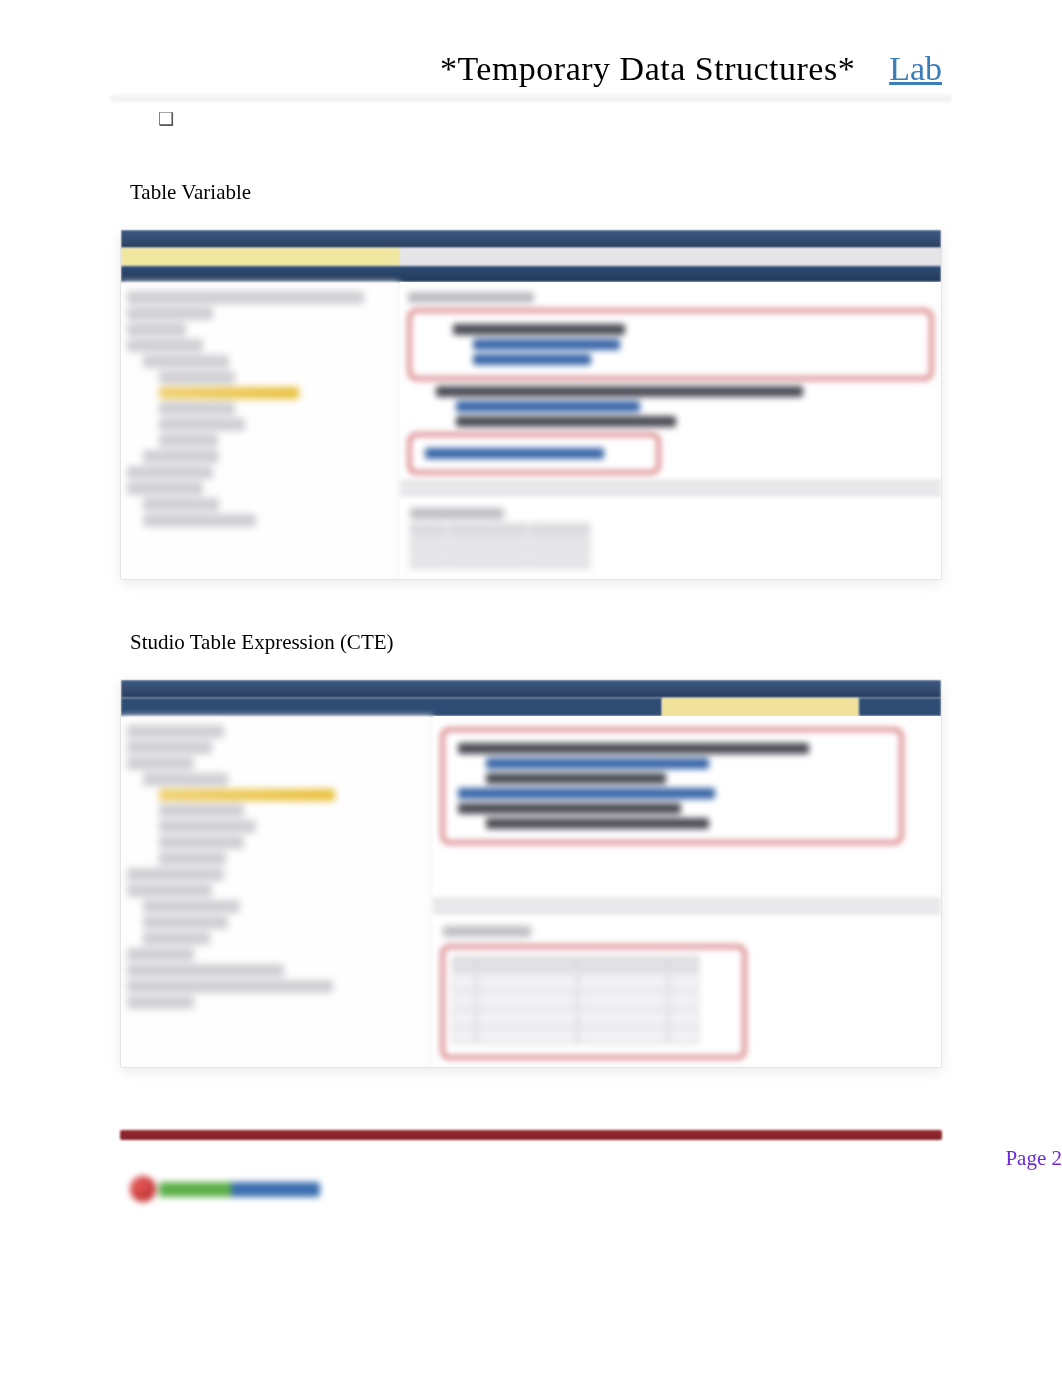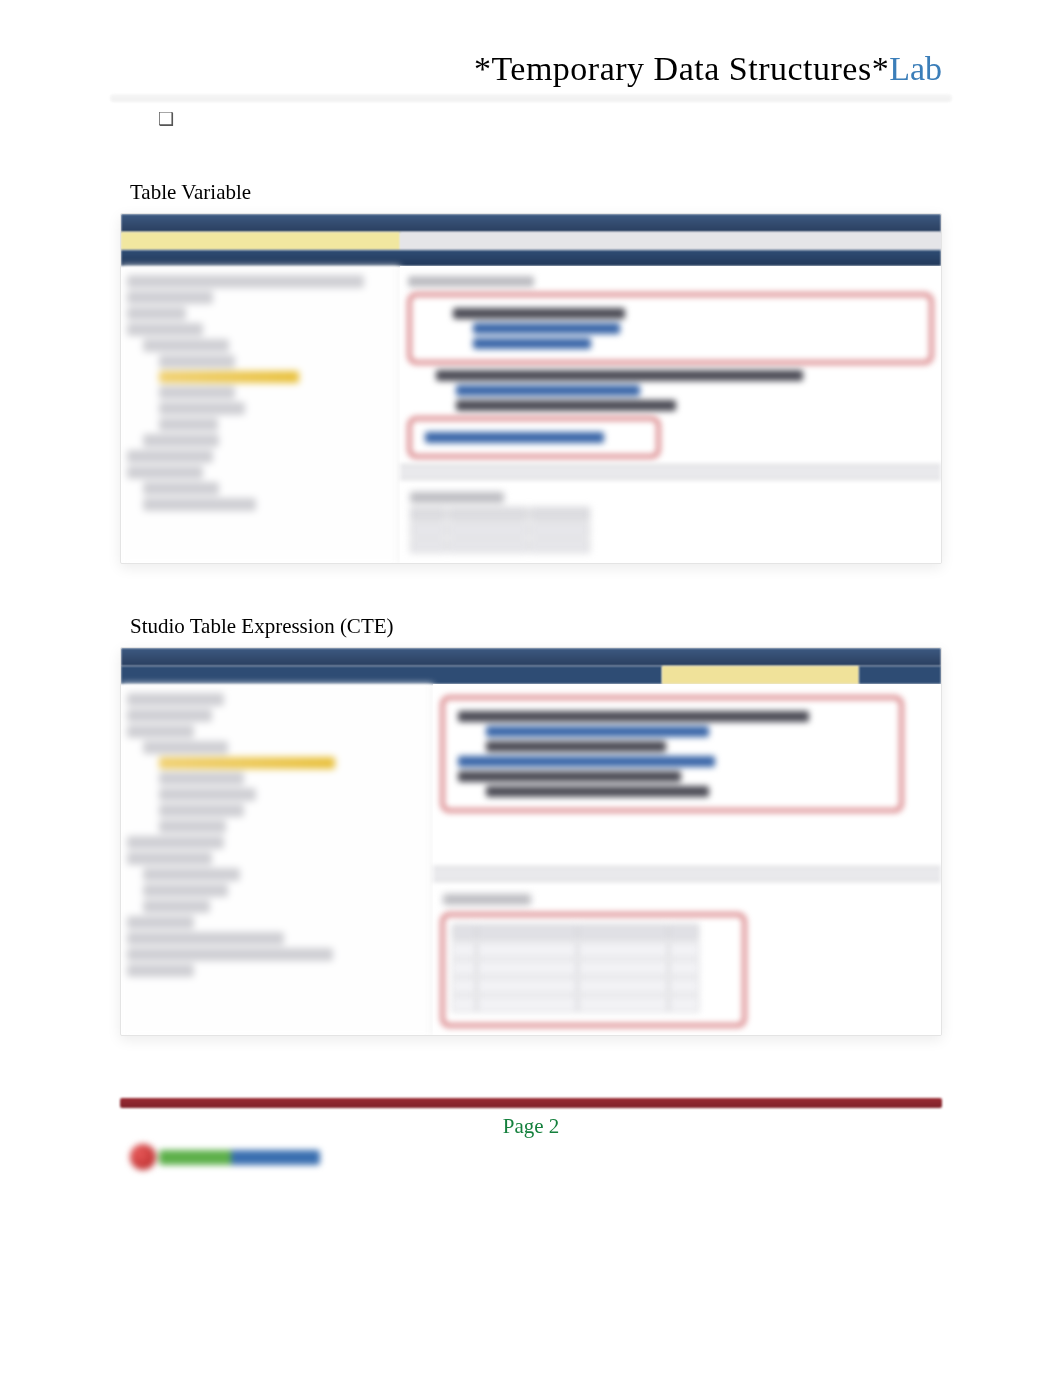--- a/index.html
+++ b/index.html
@@ -9,29 +9,31 @@
       width: 1062px;
       margin: 0 auto;
       padding: 50px 0 40px 0;
       color: #000;
     }
     .header-row {
       display: flex;
       justify-content: flex-end;
       align-items: baseline;
       padding: 0 120px 6px 120px;
+      gap: 34px;
     }
     .title-main {
       font-size: 34px;
       color: #000;
       letter-spacing: 0.5px;
     }
     .title-lab {
       font-size: 34px;
       color: #3b7eb9;
+      text-decoration: underline;
     }
     .hr-divider {
       height: 8px;
       background: linear-gradient(to bottom, #f0f0f0, #e8e8e8);
       margin: 0 110px;
       border-radius: 4px;
       filter: blur(1px);
       opacity: 0.6;
     }
     .bullet-row {
@@ -48,21 +50,21 @@
       width: 10px;
       text-align: center;
     }
     .bullet-text {
       font-size: 21px;
       color: #000;
       line-height: 24px;
     }
     .section-heading {
       font-size: 21px;
-      padding: 50px 130px 8px 130px;
+      padding: 50px 130px 24px 130px;
       color: #000;
     }
     .ssms-box {
       margin: 0 120px;
       background: #ffffff;
       border: 1px solid #e4e4e4;
       box-shadow: 0 4px 14px rgba(0,0,0,0.08);
       border-radius: 2px;
       position: relative;
       overflow: hidden;
@@ -204,24 +206,24 @@
       filter: blur(1.2px);
     }
     .footer-bar {
       margin: 62px 120px 0 120px;
       height: 10px;
       background: linear-gradient(to bottom, #9a2b33, #7e2128);
       border-radius: 2px;
       filter: blur(0.8px);
     }
     .page-num {
-      text-align: center;
+      text-align: right;
       font-size: 21px;
       margin-top: 6px;
-      color: #15803d;
+      color: #6d28d9;
     }
     .footer-logo {
       margin: 2px 0 0 130px;
       width: 190px;
       height: 32px;
       display: flex;
       align-items: center;
       filter: blur(3px);
       gap: 1px;
     }

